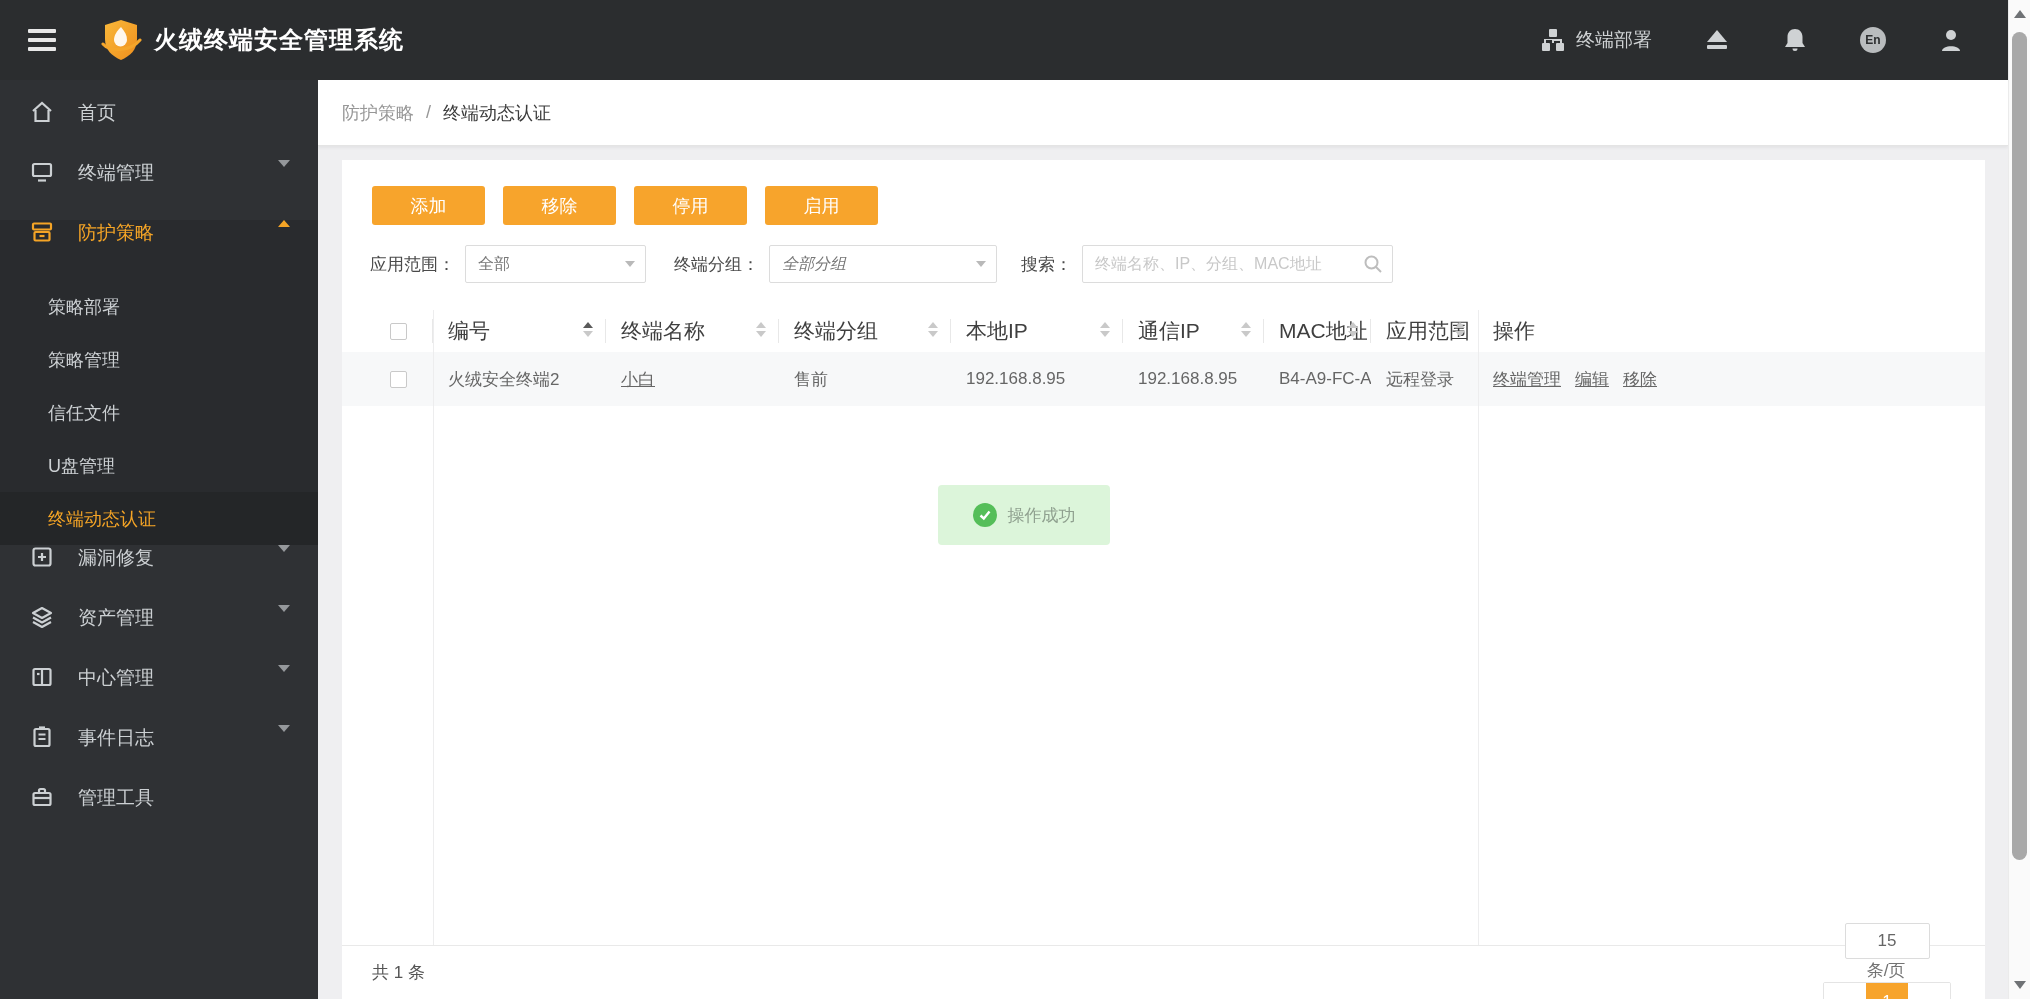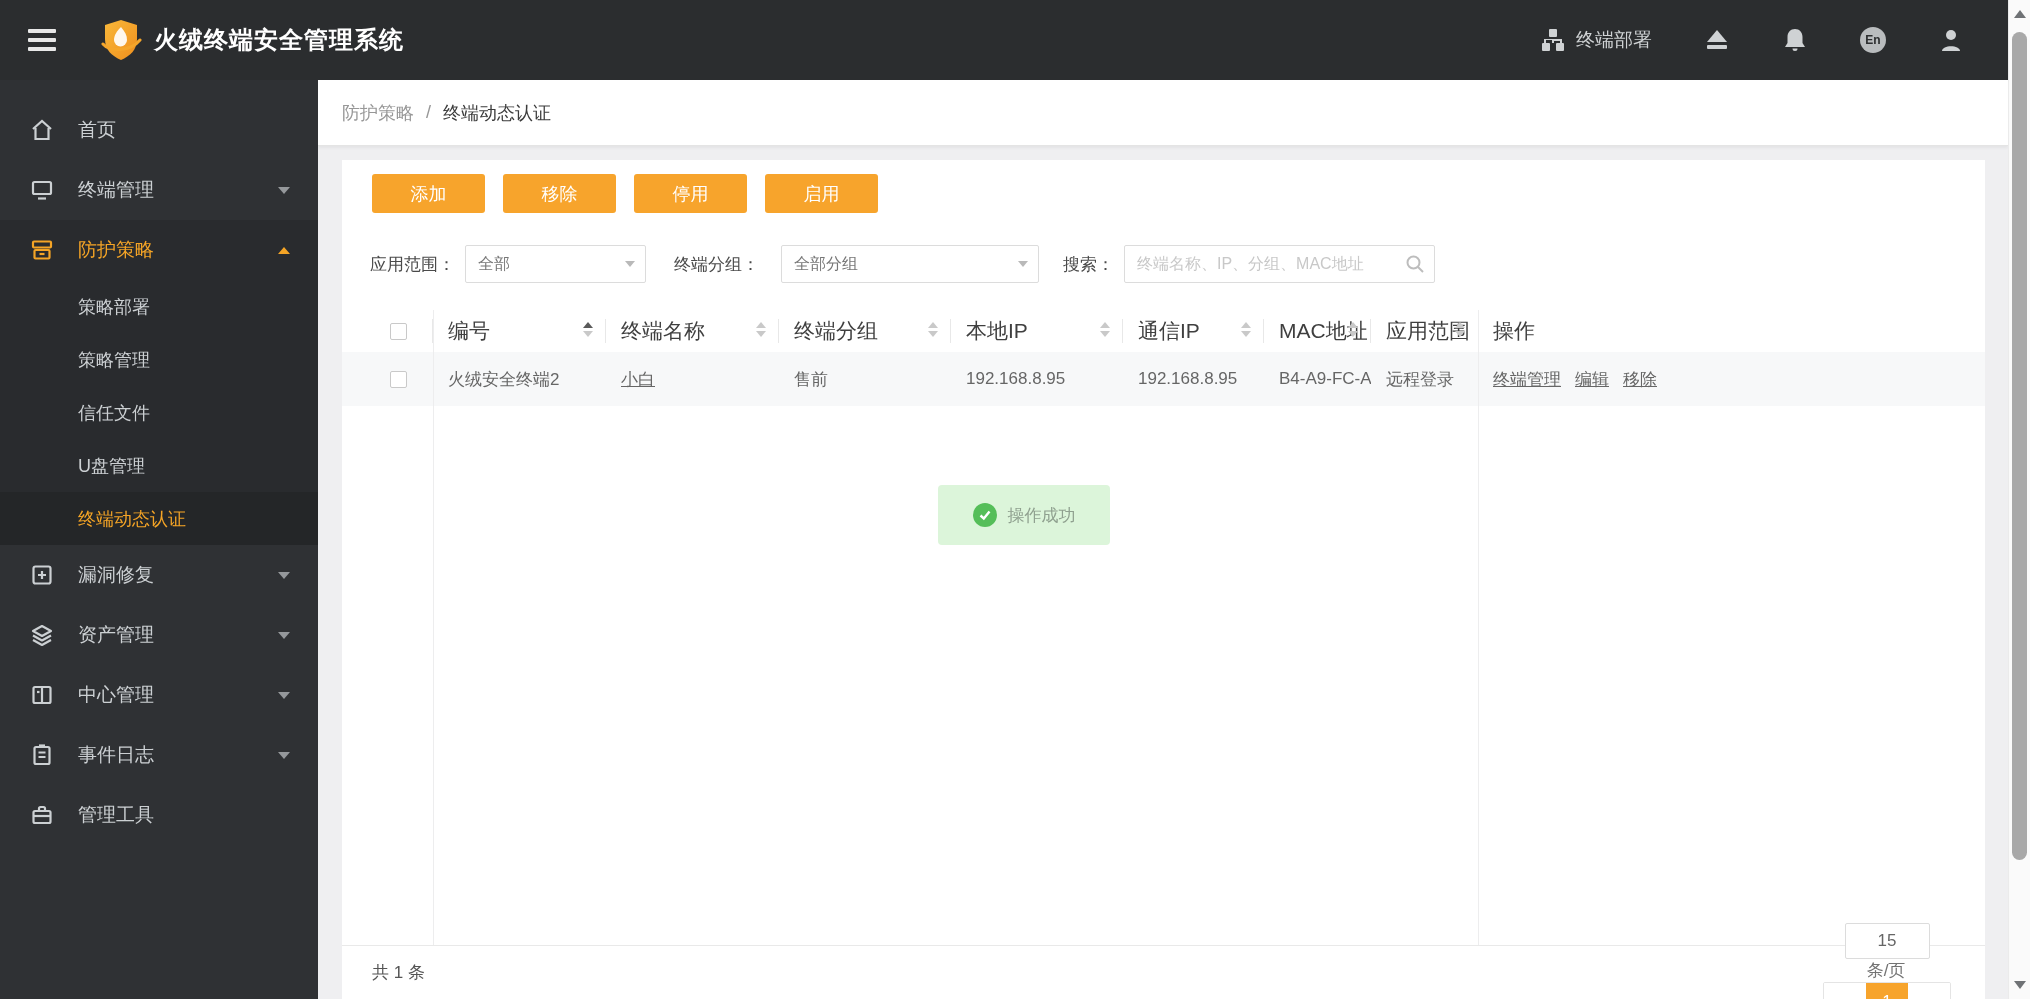--- a/index.html
+++ b/index.html
@@ -13,47 +13,47 @@
   .topbar { position:absolute; left:0; top:0; width:2008px; height:80px; background:#2b2d2f; z-index:30; }
   .hamburger { position:absolute; left:28px; top:24px; width:34px; height:32px; display:flex; flex-direction:column; justify-content:center; gap:5px; cursor:pointer; }
   .hamburger span { display:block; width:28px; height:4px; background:#e8e8e8; border-radius:1px; }
   .brand { position:absolute; left:100px; top:0; height:80px; display:flex; align-items:center; gap:12px; }
   .brand-title { color:#ffffff; font-size:24px; font-weight:bold; letter-spacing:1px; }
   .topbar-right { position:absolute; right:44px; top:0; height:80px; display:flex; align-items:center; gap:52px; }
   .top-item { display:flex; gap:10px; color:#cfd2d4; font-size:19px; cursor:pointer; }
   .lang-badge { width:26px; height:26px; border-radius:50%; background:#b9bcbe; color:#2b2d2f; font-size:12px; font-weight:bold; display:flex; align-items:center; justify-content:center; }
   
   .sidebar { position:absolute; left:0; top:80px; bottom:0; width:318px; background:#2f3134; z-index:20; padding-top:20px; }
-  .side-item { position:relative; height:60px; display:flex; align-items:center; padding-left:30px; gap:24px; color:#ccd0d3; font-size:19px; cursor:pointer; }
+  .side-item { position:relative; height:60px; display:flex; padding-left:30px; gap:24px; color:#ccd0d3; font-size:19px; cursor:pointer; }
   .side-item .chev { position:absolute; right:28px; }
   .side-group { background:#292b2e; }
-  .side-sub { height:53px; display:flex; align-items:center; padding-left:78px; color:#ccd0d3; font-size:18px; cursor:pointer; }
+  .side-sub { height:53px; display:flex; align-items:center; padding-left:48px; color:#ccd0d3; font-size:18px; cursor:pointer; }
   .side-sub.active { color:#f4a426; background:#242628; }
   .side-item.parent-active { color:#f4a426; }
   .icon24 { width:24px; height:24px; flex:0 0 24px; }
   .license { position:absolute; left:0; right:0; bottom:0; height:51px; border-top:1px solid #3c3e41; display:flex; align-items:flex-start; justify-content:center; padding-top:14px; gap:12px; color:#f4a426; font-size:19px; cursor:pointer; }
   .gem { width:22px; height:22px; }
   
   .tri-down { width:0; height:0; border-left:6px solid transparent; border-right:6px solid transparent; border-top:7px solid #95989b; }
   .tri-up-orange { width:0; height:0; border-left:6px solid transparent; border-right:6px solid transparent; border-bottom:7px solid #f4a426; }
   
   .crumbbar { position:absolute; left:318px; top:80px; right:22px; height:66px; background:#ffffff; border-bottom:1px solid #e4e4e4; box-shadow:0 2px 3px rgba(0,0,0,.05); display:flex; align-items:center; padding-left:24px; font-size:18px; z-index:10; }
   .crumb-parent { color:#979797; cursor:pointer; }
   .crumb-sep { color:#979797; margin:0 12px; }
   .crumb-current { color:#3b3b3b; }
   
   .card { position:absolute; left:342px; top:160px; width:1643px; bottom:0; background:#ffffff; }
-  .btn-row { position:absolute; left:30px; top:14px; display:flex; gap:18px; }
+  .btn-row { position:absolute; left:30px; top:26px; display:flex; gap:18px; }
   .obtn { width:113px; height:39px; background:#f7a42c; border:none; border-radius:3px; color:#ffffff; font-size:18px; font-family:inherit; cursor:pointer; }
   
   .filter-row { position:absolute; left:28px; top:84px; height:40px; display:flex; align-items:center; font-size:17px; color:#4a4a4a; }
   .selbox { position:relative; height:38px; border:1px solid #dcdcdc; border-radius:2px; background:#fff; display:flex; align-items:center; padding:0 30px 0 12px; color:#777; font-size:16px; cursor:pointer; }
   .selbox .tri-down { position:absolute; right:10px; border-left-width:5px; border-right-width:5px; border-top-width:6px; border-top-color:#b9b9b9; }
   .sel-scope { width:181px; margin:0 28px 0 10px; }
-  .sel-group { width:258px; margin:0 24px 0 22px; }
+  .sel-group { width:228px; margin:0 24px 0 10px;font-style:italic; }
   .searchbox { position:relative; width:311px; height:38px; margin-left:10px; }
   .searchbox input { width:100%; height:100%; border:1px solid #dcdcdc; border-radius:2px; padding:0 36px 0 12px; font-size:16px; color:#666; font-family:inherit; }
   .searchbox input::placeholder { color:#c8c8c8; }
   .search-ic { position:absolute; right:9px; top:8px; }
   
   .tbl { position:absolute; left:0; right:0; top:150px; }
   .thead { display:flex; height:42px; align-items:center; color:#3f3f3f; font-size:21px; }
   .trow  { display:flex; height:54px; align-items:center; background:#f7f8f9; color:#666; font-size:17px;justify-content:flex-end; }
   .cell { padding-left:15px; display:flex; align-items:center; overflow:hidden; white-space:nowrap; position:relative; height:100%; }
   .c0{flex:0 0 91px; padding-left:48px;} .c1{flex:0 0 173px;} .c2{flex:0 0 173px;}

